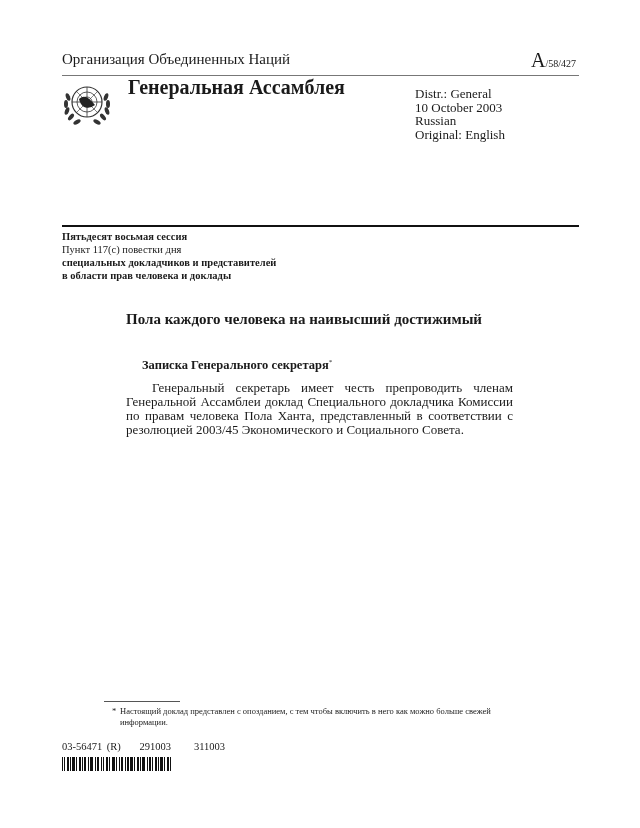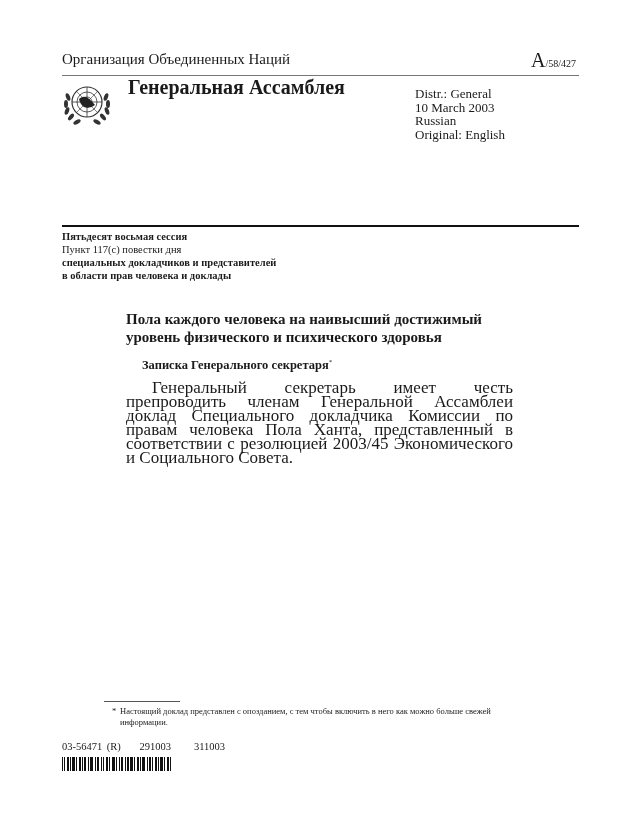--- a/index.html
+++ b/index.html
@@ -66,21 +66,21 @@
     .note-title {
       left: 126px; top: 358px;
       font-size: 12.5px;
       font-weight: bold;
       margin-left: 16px;
     }
     .note-title sup { font-size: 7px; font-weight: normal; vertical-align: super; }
     .body-text {
       left: 126px; top: 381px;
       width: 387px;
-      font-size: 17px;
+      font-size: 13px;
       line-height: 14px;
       text-align: justify;
       text-indent: 26px;
     }
     .fn-rule {
       left: 104px; top: 701px;
       width: 76px; height: 1px;
       background: #555;
     }
     .footnote {
@@ -135,37 +135,36 @@
     <line x1="14" y1="12" x2="36" y2="34" stroke="#333" stroke-width="0.6"></line>
     <line x1="36" y1="12" x2="14" y2="34" stroke="#333" stroke-width="0.6"></line>
     <path d="M17 20 Q21 16 26 19 Q30 22 33 26 Q28 30 22 28 Q18 25 17 20 Z" fill="#222"></path>
   </svg>
 </div>
 
 <div class="abs ga-title">Генеральная Ассамблея</div>
 
 <div class="abs distr">
   <div>Distr.: General</div>
-  <div>10 March 2003</div>
+  <div>10 October 2003</div>
   <div>Russian</div>
   <div>Original: English</div>
 </div>
 
 <div class="abs thick-rule"></div>
 
 <div class="abs session">
   <div class="b">Пятьдесят восьмая сессия</div>
   <div>Пункт 117(c) повестки дня</div>
   <div class="b">специальных докладчиков и представителей</div>
   <div class="b">в области прав человека и доклады</div>
 </div>
 
 <div class="abs doc-title">
   <div>Пола каждого человека на наивысший достижимый</div>
-  <div>уровень физического и психического здоровья</div>
 </div>
 
 <div class="abs note-title">
   <span>Записка Генерального секретаря</span><sup>*</sup>
 </div>
 
 <div class="abs body-text">Генеральный секретарь имеет честь препроводить членам Генеральной Ассамблеи доклад Специального докладчика Комиссии по правам человека Пола Ханта, представленный в соответствии с резолюцией 2003/45 Экономического и Социального Совета.</div>
 
 <div class="abs fn-rule"></div>
 

